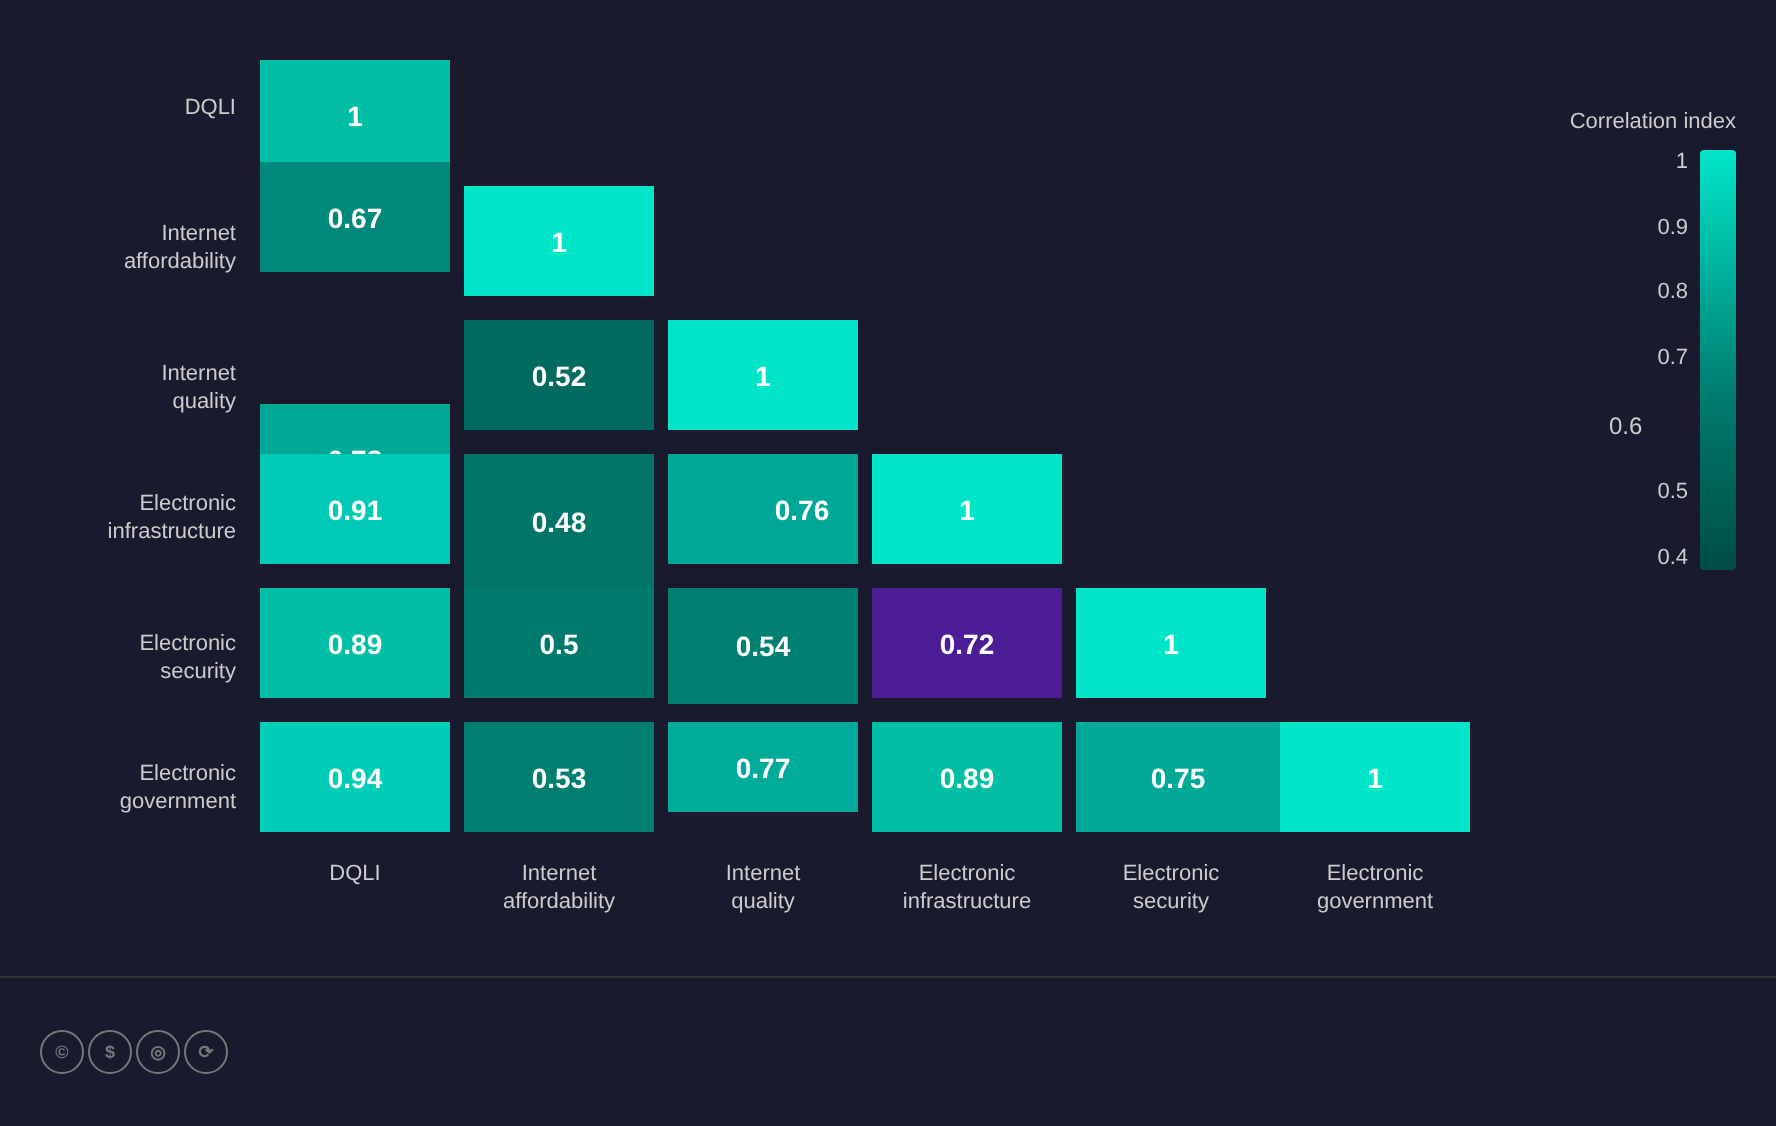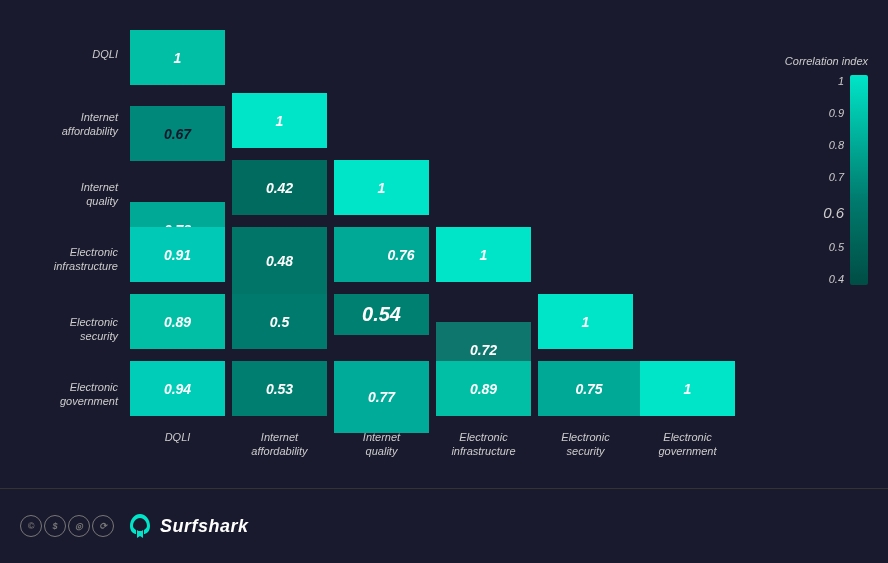--- a/index.html
+++ b/index.html
@@ -9,93 +9,86 @@
       background-color: #1a1a2e;
       font-family: Arial, sans-serif;
       color: #ffffff;
       overflow: hidden;
       position: relative;
     }
   </style>
 </head>
 <body>
 
-<div style="position:relative; width:888px; height:563px; background:#1a1a2e;font-style:italic;">
+<div style="position:relative; width:888px; height:563px; background:#1a1a2e;">
 
   <div style="position:absolute; top:30px; left:130px;">
 
     <span style="position:absolute; top:18px; left:-120px; font-size:11px; color:#ccc; text-align:right; width:108px;">DQLI</span>
     <span style="position:absolute; top:80px; left:-120px; font-size:11px; color:#ccc; text-align:right; width:108px; line-height:1.3;">Internet<br>affordability</span>
     <span style="position:absolute; top:150px; left:-120px; font-size:11px; color:#ccc; text-align:right; width:108px; line-height:1.3;">Internet<br>quality</span>
     <span style="position:absolute; top:215px; left:-120px; font-size:11px; color:#ccc; text-align:right; width:108px; line-height:1.3;">Electronic<br>infrastructure</span>
     <span style="position:absolute; top:285px; left:-120px; font-size:11px; color:#ccc; text-align:right; width:108px; line-height:1.3;">Electronic<br>security</span>
     <span style="position:absolute; top:350px; left:-120px; font-size:11px; color:#ccc; text-align:right; width:108px; line-height:1.3;">Electronic<br>government</span>
 
     <div style="position:absolute; top:0; left:0; width:95px; height:55px; background:#00bfa5; display:flex; align-items:center; justify-content:center; font-size:14px; font-weight:bold; color:#fff;">1</div>
 
-    <div style="position:absolute; top:76px; left:0; width:95px; height:55px; background:#00897b; display:flex; align-items:center; justify-content:center; font-size:14px; font-weight:bold; color:#0f172a;text-align:right;">0.67</div>
+    <div style="position:absolute; top:51px; left:0; width:95px; height:55px; background:#00897b; display:flex; align-items:center; justify-content:center; font-size:14px; font-weight:bold; color:#ffffff;text-align:right;">0.67</div>
     <div style="position:absolute; top:63px; left:102px; width:95px; height:55px; background:#00e5c8; display:flex; align-items:center; justify-content:center; font-size:14px; font-weight:bold; color:#fff;">1</div>
 
     <div style="position:absolute; top:130px; left:0; width:95px; height:55px; background:#00a896; display:flex; align-items:center; justify-content:center; font-size:14px; font-weight:bold; color:#fff;margin-top:42px;">0.78</div>
-    <div style="position:absolute; top:130px; left:102px; width:95px; height:55px; background:#006b5e; display:flex; align-items:center; justify-content:center; font-size:14px; font-weight:bold; color:#fff;">0.42</div>
+    <div style="position:absolute; top:130px; left:102px; width:95px; height:55px; background:#006b5e; display:flex; align-items:center; justify-content:center; font-size:14px; font-weight:bold; color:#fff;">0.52</div>
     <div style="position:absolute; top:130px; left:204px; width:95px; height:55px; background:#00e5c8; display:flex; align-items:center; justify-content:center; font-size:14px; font-weight:bold; color:#fff;">1</div>
 
     <div style="position:absolute; top:197px; left:0; width:95px; height:55px; background:#00c9b5; display:flex; align-items:center; justify-content:center; font-size:14px; font-weight:bold; color:#fff;">0.91</div>
     <div style="position:absolute; top:197px; left:102px; width:95px; height:68px; background:#007568; display:flex; align-items:center; justify-content:center; font-size:14px; font-weight:bold; color:#fff;">0.48</div>
     <div style="position:absolute; top:197px; left:204px; width:95px; height:55px; background:#00a896; display:flex; align-items:center; justify-content:center; font-size:14px; font-weight:bold; color:#fff;padding-left:39px;">0.76</div>
     <div style="position:absolute; top:197px; left:306px; width:95px; height:55px; background:#00e5c8; display:flex; align-items:center; justify-content:center; font-size:14px; font-weight:bold; color:#fff;">1</div>
 
     <div style="position:absolute; top:264px; left:0; width:95px; height:55px; background:#00bfa5; display:flex; align-items:center; justify-content:center; font-size:14px; font-weight:bold; color:#fff;">0.89</div>
     <div style="position:absolute; top:264px; left:102px; width:95px; height:55px; background:#007a6d; display:flex; align-items:center; justify-content:center; font-size:14px; font-weight:bold; color:#fff;">0.5</div>
-    <div style="position:absolute; top:264px; left:204px; width:95px; height:41px; background:#008070; display:flex; align-items:center; justify-content:center; font-size:20px; font-weight:bold; color:#fff;">0.54</div>
-    <div style="position:absolute; top:264px; left:306px; width:95px; height:55px; background:#0f766e; display:flex; align-items:center; justify-content:center; font-size:14px; font-weight:bold; color:#fff;margin-top:28px;">0.72</div>
+    <div style="position:absolute; top:264px; left:204px; width:95px; height:58px; background:#008070; display:flex; align-items:center; justify-content:center; font-size:14px; font-weight:bold; color:#fff;">0.54</div>
+    <div style="position:absolute; top:264px; left:306px; width:95px; height:55px; background:#4c1d95; display:flex; align-items:center; justify-content:center; font-size:14px; font-weight:bold; color:#fff;">0.72</div>
     <div style="position:absolute; top:264px; left:408px; width:95px; height:55px; background:#00e5c8; display:flex; align-items:center; justify-content:center; font-size:14px; font-weight:bold; color:#fff;">1</div>
 
     <div style="position:absolute; top:331px; left:0; width:95px; height:55px; background:#00cdb8; display:flex; align-items:center; justify-content:center; font-size:14px; font-weight:bold; color:#fff;">0.94</div>
     <div style="position:absolute; top:331px; left:102px; width:95px; height:55px; background:#007e70; display:flex; align-items:center; justify-content:center; font-size:14px; font-weight:bold; color:#fff;">0.53</div>
-    <div style="position:absolute; top:331px; left:204px; width:95px; height:72px; background:#00ab9a; display:flex; align-items:center; justify-content:center; font-size:14px; font-weight:bold; color:#fff;">0.77</div>
+    <div style="position:absolute; top:331px; left:204px; width:95px; height:45px; background:#00ab9a; display:flex; align-items:center; justify-content:center; font-size:14px; font-weight:bold; color:#fff;">0.77</div>
     <div style="position:absolute; top:331px; left:306px; width:95px; height:55px; background:#00bfa5; display:flex; align-items:center; justify-content:center; font-size:14px; font-weight:bold; color:#fff;">0.89</div>
     <div style="position:absolute; top:331px; left:408px; width:102px; height:55px; background:#00a896; display:flex; align-items:center; justify-content:center; font-size:14px; font-weight:bold; color:#fff;">0.75</div>
     <div style="position:absolute; top:331px; left:510px; width:95px; height:55px; background:#00e5c8; display:flex; align-items:center; justify-content:center; font-size:14px; font-weight:bold; color:#fff;">1</div>
 
     <span style="position:absolute; top:400px; left:0; width:95px; font-size:11px; color:#ccc; text-align:center; line-height:1.3;">DQLI</span>
     <span style="position:absolute; top:400px; left:102px; width:95px; font-size:11px; color:#ccc; text-align:center; line-height:1.3;">Internet<br>affordability</span>
     <span style="position:absolute; top:400px; left:204px; width:95px; font-size:11px; color:#ccc; text-align:center; line-height:1.3;">Internet<br>quality</span>
     <span style="position:absolute; top:400px; left:306px; width:95px; font-size:11px; color:#ccc; text-align:center; line-height:1.3;">Electronic<br>infrastructure</span>
     <span style="position:absolute; top:400px; left:408px; width:95px; font-size:11px; color:#ccc; text-align:center; line-height:1.3;">Electronic<br>security</span>
     <span style="position:absolute; top:400px; left:510px; width:95px; font-size:11px; color:#ccc; text-align:center; line-height:1.3;">Electronic<br>government</span>
   </div>
 
   <div style="position:absolute; right:20px; top:55px;margin-left:16px;">
     <div style="font-size:11px; color:#ccc; text-align:right; margin-bottom:8px;">Correlation index</div>
     <div style="display:flex; align-items:flex-start; gap:6px;">
       <div style="display:flex; flex-direction:column; justify-content:space-between; height:210px; text-align:right;">
         <span style="font-size:11px; color:#ccc;">1</span>
         <span style="font-size:11px; color:#ccc;">0.9</span>
         <span style="font-size:11px; color:#ccc;padding-left:26px;">0.8</span>
         <span style="font-size:11px; color:#ccc;">0.7</span>
-        <span style="font-size:15px; color:#ccc;">0.6</span>
+        <span style="font-size:12px; color:#ccc;text-align:center;">0.6</span>
         <span style="font-size:11px; color:#ccc;">0.5</span>
         <span style="font-size:11px; color:#ccc;padding-left:47px;">0.4</span>
       </div>
       <div style="width:18px; height:210px; background: linear-gradient(to bottom, #00e5c8 0%, #007a6d 60%, #004d44 100%); border-radius:2px;"></div>
     </div>
   </div>
 
   <div style="position:absolute; bottom:0; left:0; right:0; height:75px; border-top:1px solid #333; display:flex; align-items:center; padding:10px 20px; gap:12px;">
 
     <div style="display:flex; gap:2px; flex-shrink:0;">
       <div style="width:22px; height:22px; border:1.5px solid #777; border-radius:50%; display:flex; align-items:center; justify-content:center; font-size:9px; color:#777; font-weight:bold;">©</div>
       <div style="width:22px; height:22px; border:1.5px solid #777; border-radius:50%; display:flex; align-items:center; justify-content:center; font-size:9px; color:#777; font-weight:bold;">$</div>
       <div style="width:22px; height:22px; border:1.5px solid #777; border-radius:50%; display:flex; align-items:center; justify-content:center; font-size:9px; color:#777; font-weight:bold;">◎</div>
       <div style="width:22px; height:22px; border:1.5px solid #777; border-radius:50%; display:flex; align-items:center; justify-content:center; font-size:9px; color:#777; font-weight:bold;">⟳</div>
     </div>
 
-    <div style="display:flex; align-items:center; gap:6px;">
-      <svg width="28" height="28" viewBox="0 0 28 28">
-        <path d="M14 2 C8 2 4 8 4 14 C4 20 8 22 10 22 L10 18 C8 17 7 15 7 14 C7 10 10 6 14 6 C18 6 21 10 21 14 C21 15 20 17 18 18 L18 22 C20 22 24 20 24 14 C24 8 20 2 14 2Z" fill="#00e5c8"></path>
-        <path d="M11 18 L11 26 L14 24 L17 26 L17 18 C16 19 15 19 14 19 C13 19 12 19 11 18Z" fill="#00e5c8"></path>
-      </svg>
-      <span style="font-size:18px; font-weight:bold; color:white; letter-spacing:0.5px;">Surfshark</span>
-    </div>
   </div>
 
 </div>
 
 </body></html>

